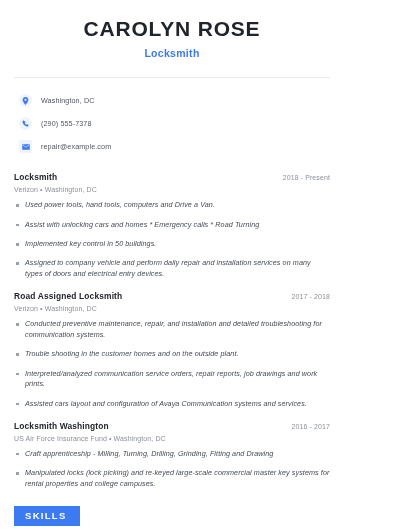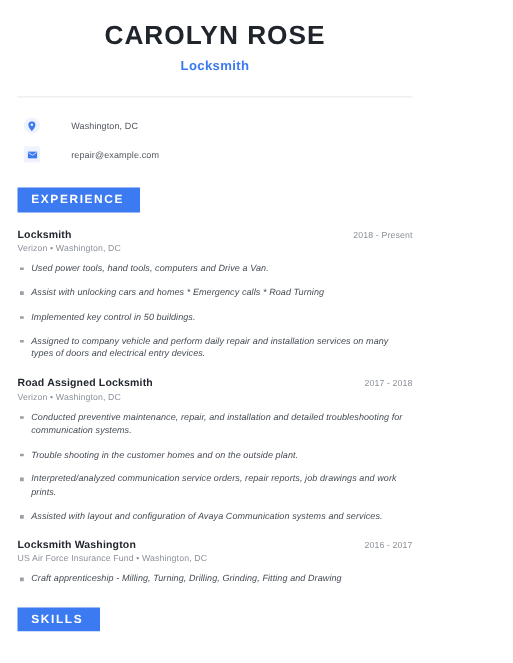--- a/index.html
+++ b/index.html
@@ -55,21 +55,20 @@
 
   
   .contact {
     padding-top: 13px;
   }
   .contact-row {
     display: flex;
     align-items: center;
     height: 19px;
     margin-bottom: 4px;
-    gap: 16px;
   }
   .contact-icon {
     width: 13px;
     height: 13px;
     border-radius: 50%;
     background: #eef3fd;
     display: flex;
     align-items: center;
     justify-content: center;
     flex: 0 0 auto;
@@ -174,35 +173,42 @@
 
     <div class="contact-row">
       <span class="contact-icon">
         <svg width="7" height="8" viewBox="0 0 12 14">
           <path d="M6 0C3.24 0 1 2.24 1 5c0 3.75 5 9 5 9s5-5.25 5-9c0-2.76-2.24-5-5-5zm0 6.8A1.8 1.8 0 1 1 6 3.2a1.8 1.8 0 0 1 0 3.6z" fill="#3b7af0"></path>
         </svg>
       </span>
       <span class="contact-text">Washington, DC</span>
     </div>
 
+    <div class="contact-row">
+      <span class="contact-icon">
+        <svg width="7" height="7" viewBox="0 0 14 14">
+          <path d="M3.6 1C2.7 1 1 2 1 3.3c0 4 5.7 9.7 9.7 9.7 1.3 0 2.3-1.7 2.3-2.6 0-.4-.2-.6-.5-.8l-2-1.1c-.4-.2-.8-.1-1 .2l-.7.9c-1.3-.6-2.6-1.9-3.2-3.2l.9-.7c.3-.2.4-.6.2-1L5.4 2.6c-.2-.3-.5-.5-.9-.5z" fill="#3b7af0"></path>
+        </svg>
+      </span>
+      <span class="contact-text">(290) 555-7378</span>
+    </div>
 
     <div class="contact-row">
       <span class="contact-icon square">
         <svg width="8" height="6" viewBox="0 0 16 12">
           <rect x="0.5" y="0.5" width="15" height="11" rx="1" fill="#3b7af0"></rect>
           <path d="M1.5 2l6.5 4.5L14.5 2" stroke="#ffffff" stroke-width="1.2" fill="none"></path>
         </svg>
       </span>
       <span class="contact-text">repair@example.com</span>
     </div>
 
   </div>
 
   <div class="section">
-    <div class="section-badge">EXPERIENCE</div>
 
     <div class="entry">
       <div class="entry-head">
         <span class="entry-role">Locksmith</span>
         <span class="entry-dates">2018 - Present</span>
       </div>
       <div class="entry-meta">Verizon • Washington, DC</div>
       <ul class="bullets">
         <li>Used power tools, hand tools, computers and Drive a Van.</li>
         <li>Assist with unlocking cars and homes * Emergency calls * Road Turning</li>
@@ -214,32 +220,33 @@
     <div class="entry">
       <div class="entry-head">
         <span class="entry-role">Road Assigned Locksmith</span>
         <span class="entry-dates">2017 - 2018</span>
       </div>
       <div class="entry-meta">Verizon • Washington, DC</div>
       <ul class="bullets">
         <li>Conducted preventive maintenance, repair, and installation and detailed troubleshooting for communication systems.</li>
         <li>Trouble shooting in the customer homes and on the outside plant.</li>
         <li>Interpreted/analyzed communication service orders, repair reports, job drawings and work prints.</li>
-        <li>Assisted with layout and configuration of Avaya Communication systems and services.</li>
+        <li>Assisted cars layout and configuration of Avaya Communication systems and services.</li>
       </ul>
     </div>
 
     <div class="entry">
       <div class="entry-head">
         <span class="entry-role">Locksmith Washington</span>
         <span class="entry-dates">2016 - 2017</span>
       </div>
       <div class="entry-meta">US Air Force Insurance Fund • Washington, DC</div>
       <ul class="bullets">
         <li>Craft apprenticeship - Milling, Turning, Drilling, Grinding, Fitting and Drawing</li>
+        <li>Manipulated locks (lock picking) and re-keyed large-scale commercial master key systems for rental properties and college campuses.</li>
       </ul>
     </div>
   </div>
 
   <div class="section">
     <div class="section-badge">SKILLS</div>
 
     
   </div>
 

